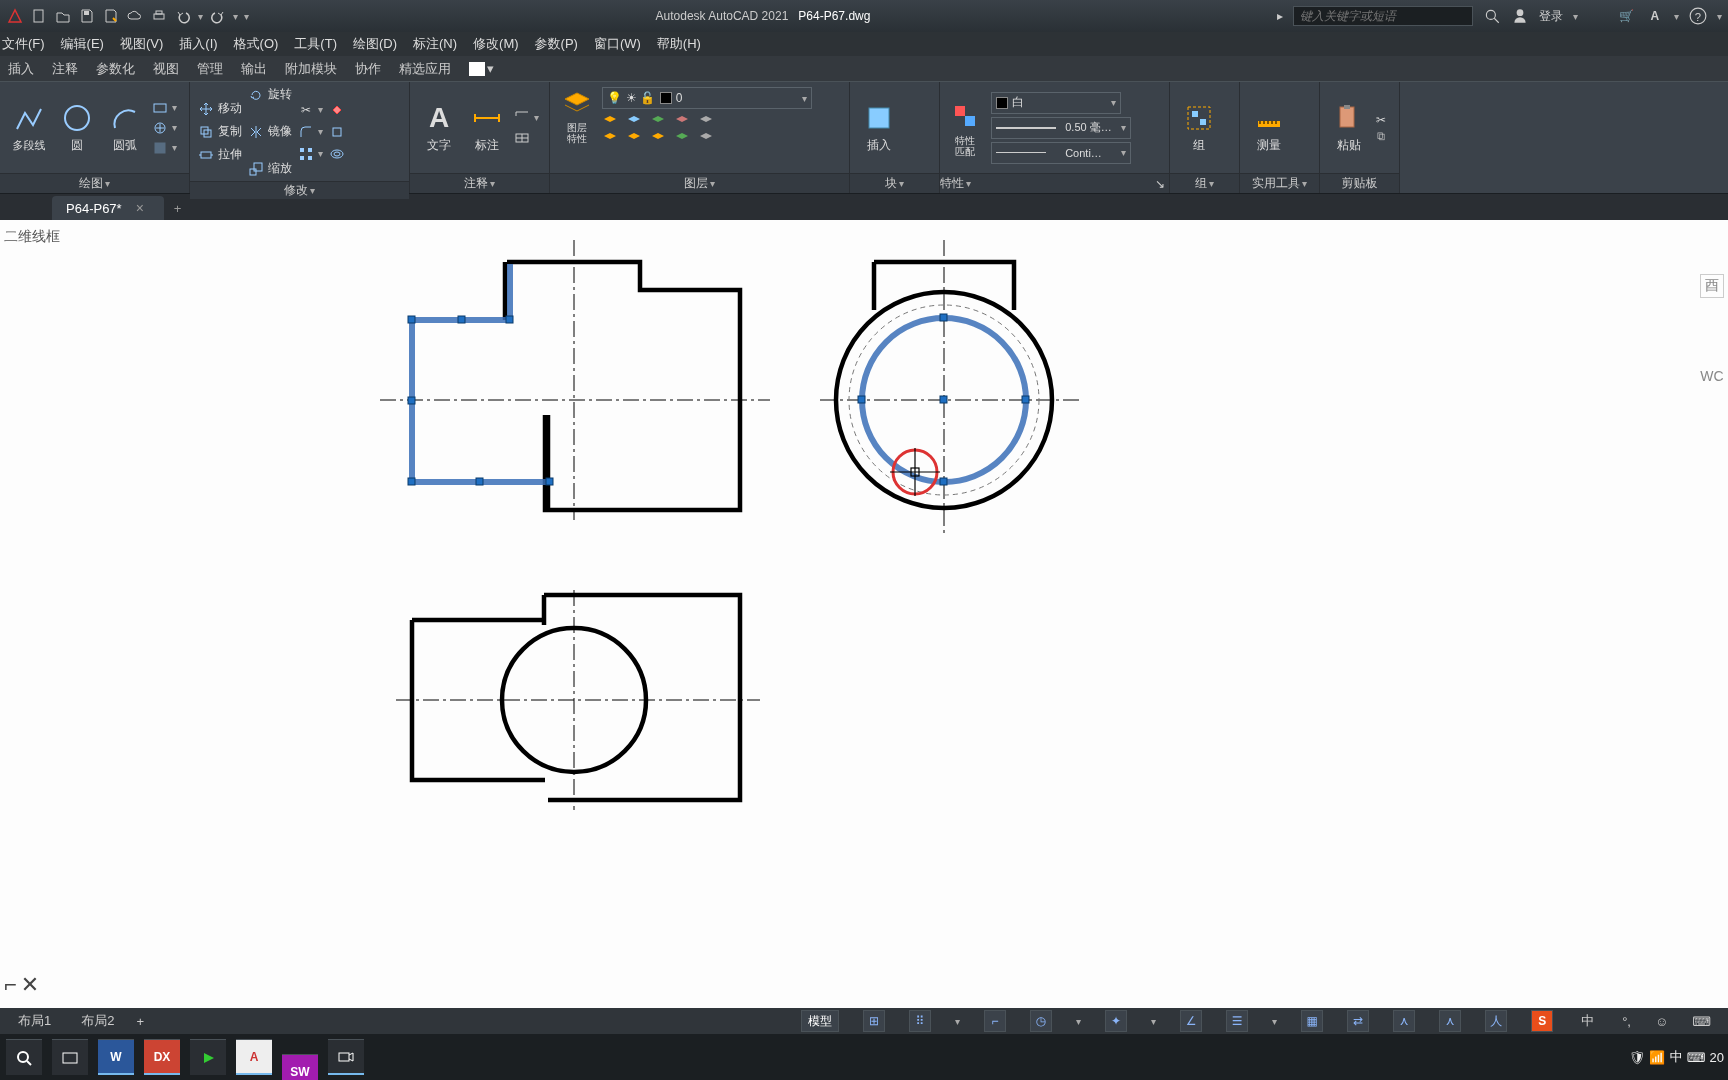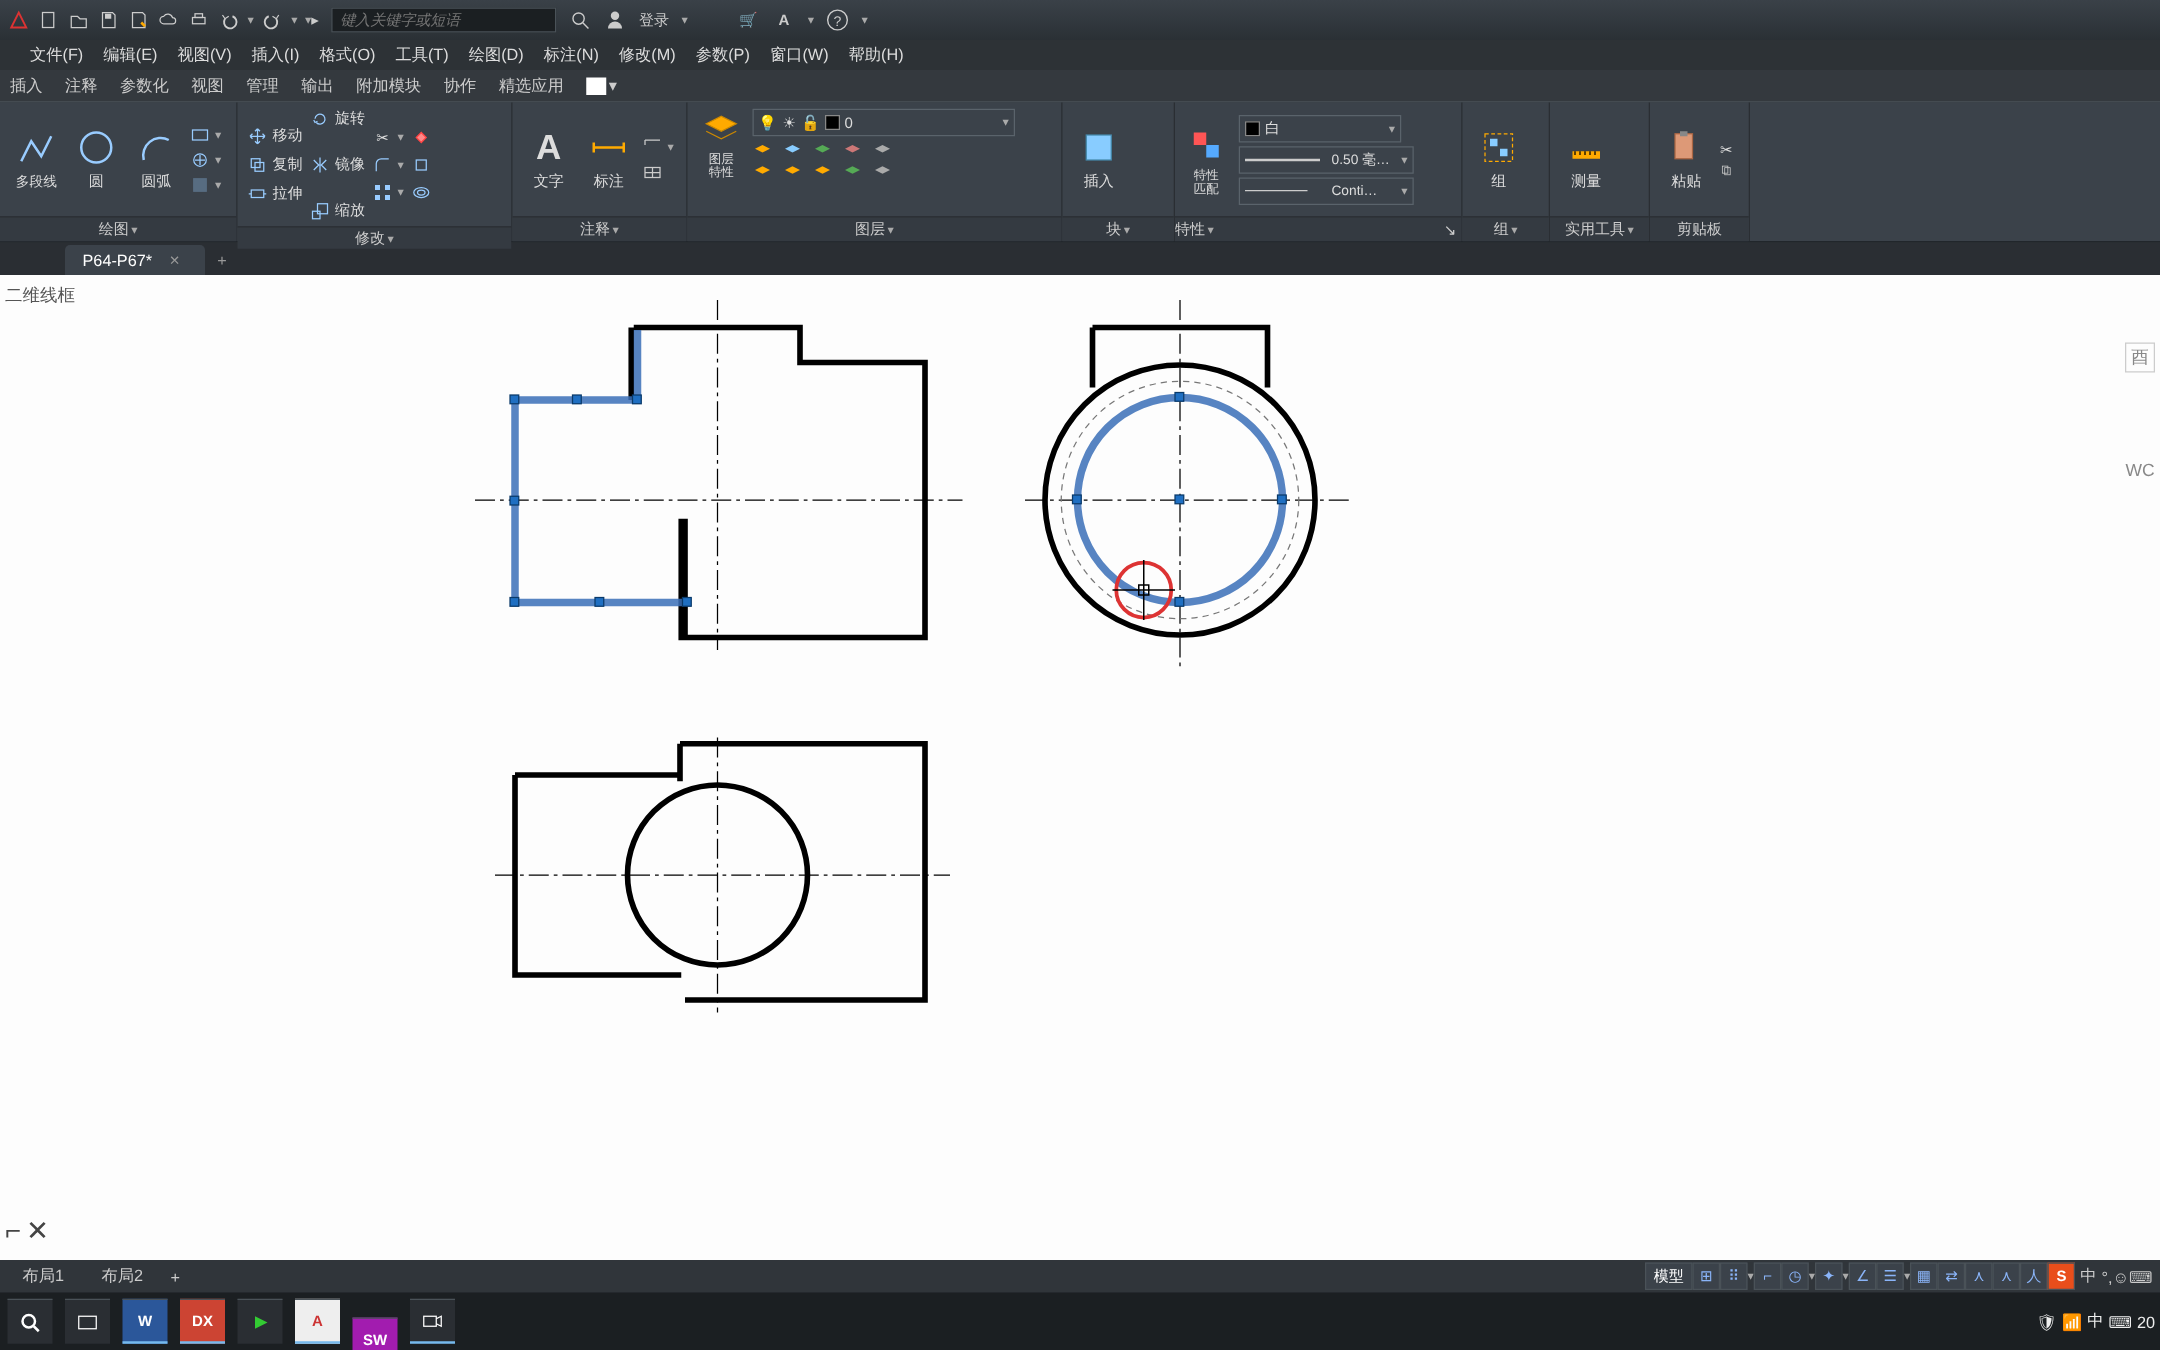--- a/index.html
+++ b/index.html
@@ -6,21 +6,21 @@
 body { width:1728px; height:1080px; background:#2d3236; color:#ccc; overflow:hidden; position:relative; }
 .titlebar { height:32px; background:linear-gradient(#3a4148,#2a3035); display:flex; align-items:center; padding:0 6px; font-size:12px; }
 .titlebar .qat { display:flex; gap:6px; align-items:center; }
 .titlebar .qat svg { width:16px; height:16px; }
 .titlebar .qat-item { width:18px; height:18px; display:flex; align-items:center; justify-content:center; }
 .titlebar .center { flex:1; text-align:center; color:#ccc; }
 .titlebar .center .file { color:#fefefe; }
 .titlebar .right { display:flex; align-items:center; gap:10px; }
 .titlebar .search { background:#1b1f22; border:1px solid #4a5258; padding:2px 6px; color:#888; font-style:italic; width:180px; font-size:12px; }
 .titlebar .icon { width:18px;height:18px;display:flex;align-items:center;justify-content:center; }
-.menubar { height:24px; background:#2d3236; display:flex; align-items:center; padding:0 24px; gap:16px; font-size:13px; color:#ddd; }
+.menubar { height:24px; background:#2d3236; display:flex; align-items:center; padding:0 2px; gap:16px; font-size:13px; color:#ddd; }
 .menubar span { cursor:pointer; }
 .tabbar { height:26px; background:#34393e; display:flex; align-items:center; gap:18px; padding:0 8px; font-size:13px; color:#ccc; border-bottom:1px solid #4a5258; }
 .ribbon { height:112px; background:#3b424a; display:flex; border-bottom:1px solid #1a1e22; font-size:12px; color:#ddd; }
 .panel { display:flex; flex-direction:column; border-right:1px solid #2a2e33; }
 .panel-body { flex:1; display:flex; align-items:center; padding:4px 8px; gap:6px; }
 .panel-title { height:20px; background:#343a41; text-align:center; font-size:12px; color:#ccc; display:flex; align-items:center; justify-content:center; gap:2px; border-top:1px solid #2a2e33; }
 .tool-big { display:flex; flex-direction:column; align-items:center; gap:2px; width:42px; }
 .tool-big .glyph { width:34px; height:34px; display:flex; align-items:center; justify-content:center; }
 .tool-col { display:flex; flex-direction:column; gap:4px; font-size:12px; }
 .tool-row { display:flex; align-items:center; gap:4px; white-space:nowrap; }
@@ -32,21 +32,21 @@
 .doctabs { height:26px; background:#2a2e33; display:flex; align-items:flex-end; padding-left:52px; gap:0; font-size:13px; }
 .doctab { background:#3b424a; color:#fff; padding:4px 20px 4px 14px; border-top-left-radius:4px; border-top-right-radius:4px; display:flex; align-items:center; gap:14px; position:relative; }
 .doctab .close { color:#999; font-size:14px; cursor:pointer; }
 .doctab-add { color:#999; padding:4px 10px; cursor:pointer; }
 .canvas-area { position:relative; height:calc(1080px - 32px - 24px - 26px - 112px - 26px - 26px - 46px); background:#fdfdfd; overflow:hidden; }
 .vs-label { position:absolute; top:8px; left:4px; font-size:14px; color:#555; }
 .cross-btn { position:absolute; bottom:10px; left:4px; font-size:22px; color:#444; font-family:monospace; display:flex; gap:4px; }
 .right-dock { position:absolute; top:54px; right:4px; display:flex; flex-direction:column; gap:70px; color:#888; font-size:14px; align-items:center; }
 .layout-tabs { height:26px; background:#30353a; display:flex; align-items:center; padding:0 10px; gap:14px; font-size:13px; color:#ccc; }
 .layout-tab { padding:8px 8px; }
-.status-right { position:absolute; right:6px; display:flex; align-items:center; gap:0; }
+.status-right { position:absolute; right:17px; display:flex; align-items:center; gap:24px; }
 .status-item { width:22px;height:22px;display:flex;align-items:center;justify-content:center;color:#8ab4f8;background:#3b424a;border:1px solid #4a5258;font-size:12px; }
 .task { height:46px; background:#1b1f22; display:flex; align-items:center; padding:0 6px; gap:10px; }
 .task .tk { width:36px;height:36px;display:flex;align-items:center;justify-content:center;background:#2a2e33;border-top:1px solid #4a5258;color:#fff;font-weight:bold;font-size:12px; }
 .task .tk.active{ border-bottom:2px solid #76b9ed; }
 svg { display:block; }
 .grip { width:7px;height:7px;fill:#1f6fc2;stroke:#0a3a6a;stroke-width:1; }
 .task-right { position:absolute; right:4px; display:flex; align-items:center; gap:4px; color:#eee; font-size:13px; }
 </style>
 </head>
 <body>
@@ -99,20 +99,24 @@
       </div>
     <span class="drop">▾</span>
     <div class="qat-item">
         <svg viewBox="0 0 16 16">
           <path d="M5 5 a5 5 0 1 0 6 2" fill="none" stroke="#ccc" stroke-width="1.5"></path>
           <path d="M13 4 l-2 3 l-3 -2" fill="none" stroke="#ccc"></path>
         </svg>
       </div>
     <span class="drop">▾</span>
     <span class="drop">▾</span>
+  </div>
+  <div class="center">
+    <span>Autodesk AutoCAD 2021</span>&nbsp;&nbsp;
+    <span class="file">P64-P67.dwg</span>
   </div>
   <div class="right">
     <span>▸</span>
     <input class="search" placeholder="键入关键字或短语" style="">
     <span class="icon">
         <svg viewBox="0 0 16 16">
           <circle cx="7" cy="7" r="4" fill="none" stroke="#ccc"></circle>
           <path d="M10 10 l4 4" stroke="#ccc"></path>
         </svg>
       </span>

